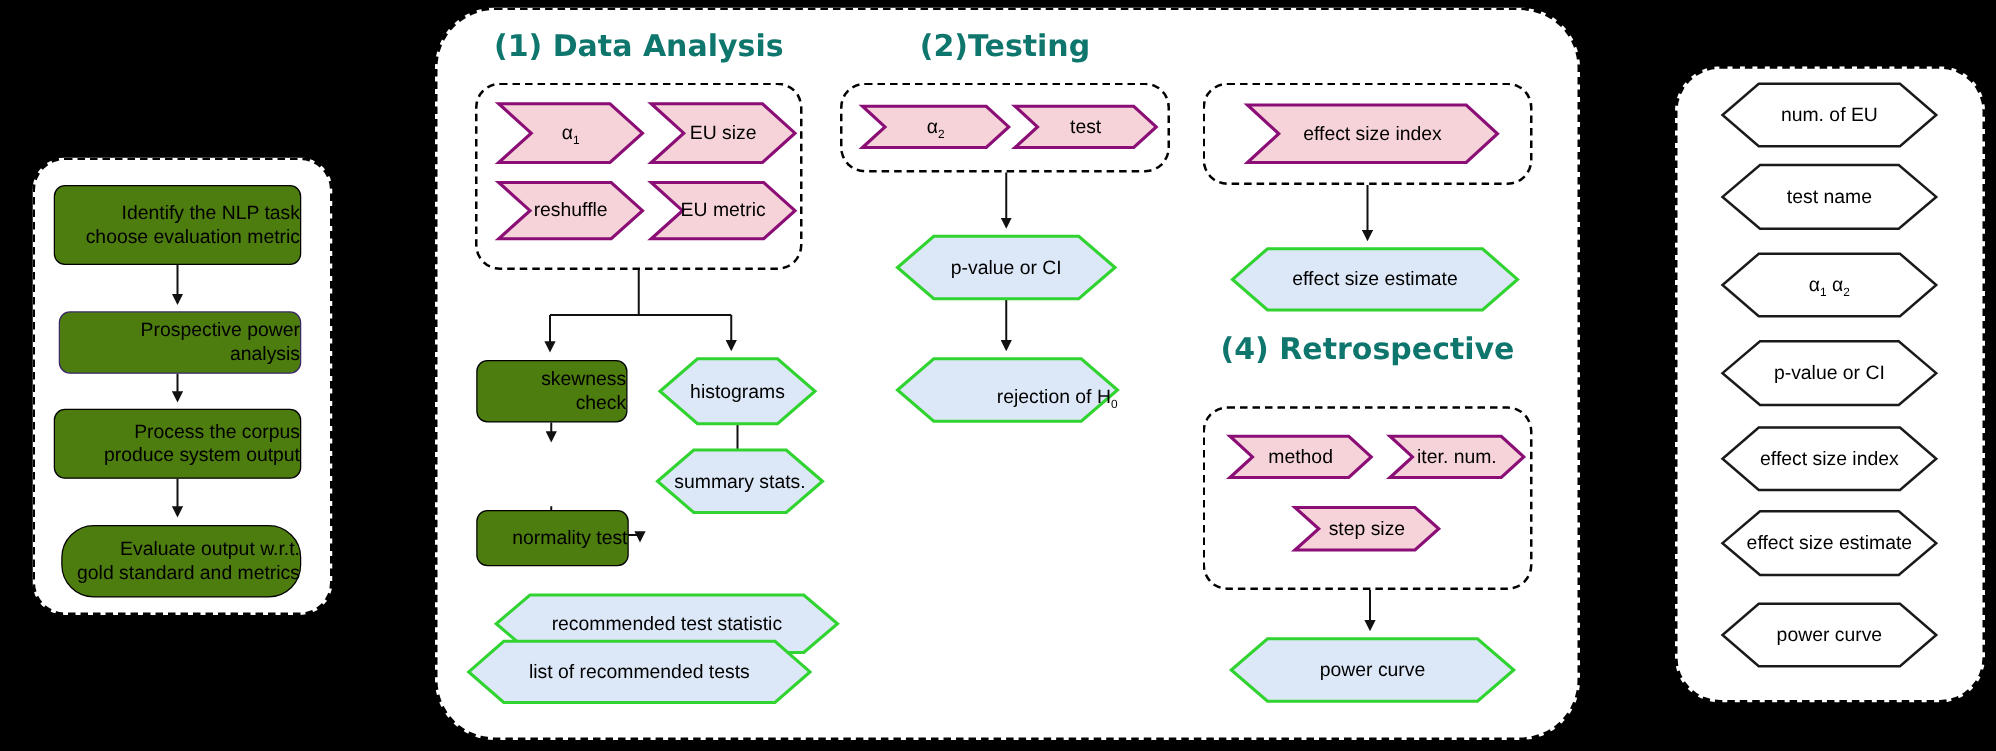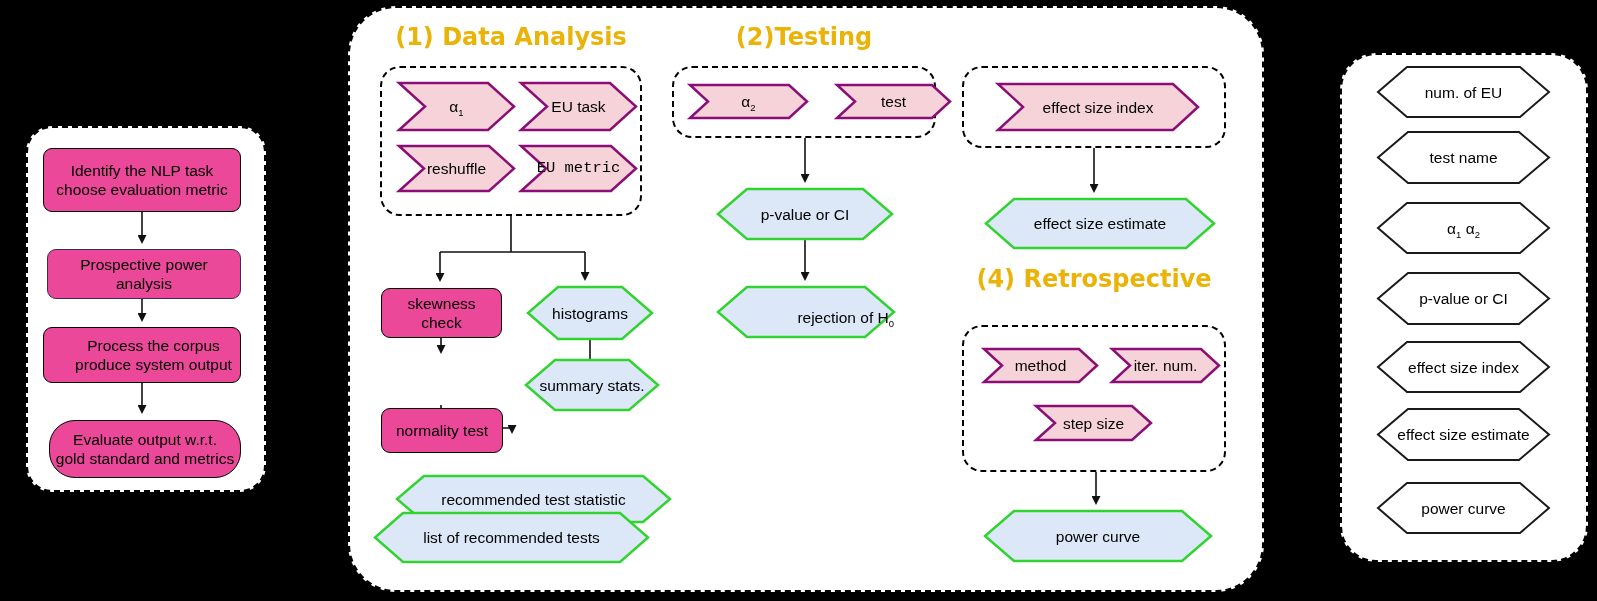--- a/index.html
+++ b/index.html
@@ -8,25 +8,25 @@
   .panel{position:absolute;background:#ffffff;border:2px dashed #000;box-sizing:border-box;}
   #panel-pipeline{left:26px;top:126px;width:240px;height:366px;border-radius:26px;}
   #panel-workflow{left:348px;top:6px;width:916px;height:586px;border-radius:48px;}
   #panel-legend{left:1340px;top:53px;width:248px;height:509px;border-radius:36px;}
   svg.edges{position:absolute;left:0;top:0;pointer-events:none;}
   #nodes{position:absolute;left:0;top:0;width:100%;height:100%;}
   .node{position:absolute;display:flex;flex-direction:column;align-items:center;justify-content:center;
         text-align:center;font-size:15.5px;line-height:19px;box-sizing:border-box;}
   .node > svg{position:absolute;left:0;top:0;overflow:visible;}
   .node .line{position:relative;z-index:1;white-space:nowrap;}
-  .shape-rect{background:#ec4899;border:1.6px solid #000;border-radius:9px;}
+  .shape-rect{background:#4d7c0f;border:1.6px solid #000;border-radius:9px;align-items:flex-end;}
   .style-plain-purple{border-color:#3b2a68;}
   .shape-dashed{border:2.4px dashed #000;border-radius:20px;}
   .shape-title{font-family:"DejaVu Sans","Liberation Sans",sans-serif;font-weight:bold;
-               font-size:24px;line-height:29px;color:#eab308;}
+               font-size:24px;line-height:29px;color:#0f766e;}
   sub{font-size:9.5px;line-height:0;}
 </style>
 </head>
 <body>
 
 <div id="stage">
   <div class="panel" id="panel-pipeline"></div>
   <div class="panel" id="panel-workflow"></div>
   <div class="panel" id="panel-legend"></div>
 
@@ -91,41 +91,41 @@
       <div class="node shape-arrow style-input" style="left: 399px; top: 83px; width: 115px; height: 47px;">
         <svg width="115" height="47">
           <polygon points="0,0 89,0 115,23.5 89,47 0,47 26,23.5" fill="#f6d3d8" stroke="#8a0e76" stroke-width="2.5" stroke-linejoin="miter"></polygon>
         </svg>
         <div class="line"><span>α</span><sub>1</sub></div>
       </div>
       <div class="node shape-arrow style-input" style="left: 521px; top: 83px; width: 115px; height: 47px;">
         <svg width="115" height="47">
           <polygon points="0,0 89,0 115,23.5 89,47 0,47 26,23.5" fill="#f6d3d8" stroke="#8a0e76" stroke-width="2.5" stroke-linejoin="miter"></polygon>
         </svg>
-        <div class="line">EU task</div>
+        <div class="line">EU size</div>
       </div>
       <div class="node shape-arrow style-input" style="left: 399px; top: 146px; width: 115px; height: 45px;">
         <svg width="115" height="45">
           <polygon points="0,0 90,0 115,22.5 90,45 0,45 25,22.5" fill="#f6d3d8" stroke="#8a0e76" stroke-width="2.5" stroke-linejoin="miter"></polygon>
         </svg>
         <div class="line">reshuffle</div>
       </div>
-      <div class="node shape-arrow style-input" style="left: 521px; top: 146px; width: 115px; height: 45px; font-family: Liberation Mono, monospace;">
+      <div class="node shape-arrow style-input" style="left: 521px; top: 146px; width: 115px; height: 45px;">
         <svg width="115" height="45">
           <polygon points="0,0 90,0 115,22.5 90,45 0,45 25,22.5" fill="#f6d3d8" stroke="#8a0e76" stroke-width="2.5" stroke-linejoin="miter"></polygon>
         </svg>
         <div class="line">EU metric</div>
       </div>
       <div class="node shape-arrow style-input" style="left: 690px; top: 85px; width: 117px; height: 33px;">
         <svg width="117" height="33">
           <polygon points="0,0 99,0 117,16.5 99,33 0,33 18,16.5" fill="#f6d3d8" stroke="#8a0e76" stroke-width="2.5" stroke-linejoin="miter"></polygon>
         </svg>
         <div class="line"><span>α</span><sub>2</sub></div>
       </div>
-      <div class="node shape-arrow style-input" style="left: 837px; top: 85px; width: 113px; height: 33px;">
+      <div class="node shape-arrow style-input" style="left: 812px; top: 85px; width: 113px; height: 33px;">
         <svg width="113" height="33">
           <polygon points="0,0 95,0 113,16.5 95,33 0,33 18,16.5" fill="#f6d3d8" stroke="#8a0e76" stroke-width="2.5" stroke-linejoin="miter"></polygon>
         </svg>
         <div class="line">test</div>
       </div>
       <div class="node shape-arrow style-input" style="left: 998px; top: 84px; width: 200px; height: 46px;">
         <svg width="200" height="46">
           <polygon points="0,0 175,0 200,23 175,46 0,46 25,23" fill="#f6d3d8" stroke="#8a0e76" stroke-width="2.5" stroke-linejoin="miter"></polygon>
         </svg>
         <div class="line">effect size index</div>

